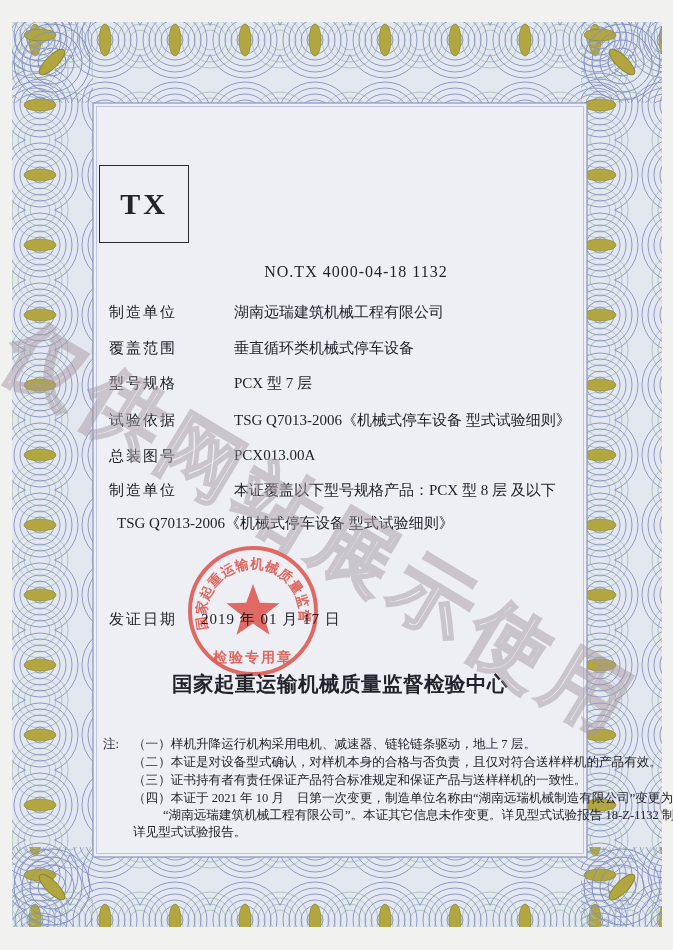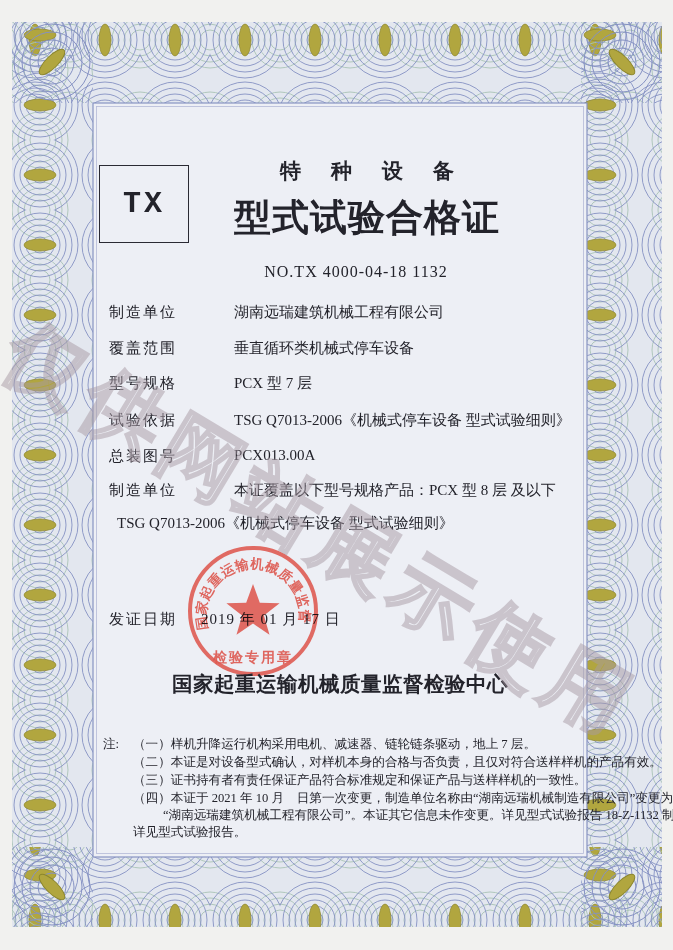--- a/index.html
+++ b/index.html
@@ -14,21 +14,21 @@
     transform:rotate(31deg);transform-origin:0 0;
     font-size:80px;font-weight:bold;letter-spacing:10px;white-space:nowrap;
     color:transparent;-webkit-text-stroke:2.5px rgba(168,154,164,0.5);
     pointer-events:none;}
 
   .content{position:absolute;left:0;top:0;width:100%;height:100%;z-index:4;color:#23232b;}
 
   .tx-box{position:absolute;left:6px;top:62px;width:88px;height:76px;
     border:1.5px solid #2a2a33;display:flex;align-items:center;justify-content:center;
     background:rgba(255,255,255,0.0);}
-  .tx-box span{font-size:30px;font-weight:bold;letter-spacing:3px;font-family:Liberation Mono, monospace;}
+  .tx-box span{font-size:30px;font-weight:bold;letter-spacing:3px;}
 
   .title-wrap{position:absolute;left:52px;top:54px;width:444px;text-align:center;}
   .title-sub{font-size:21px;font-weight:bold;letter-spacing:30px;padding-left:30px;}
   .title-main{margin-top:8px;font-size:37px;font-weight:bold;letter-spacing:1px;}
 
   .cert-no{position:absolute;left:0;top:160px;width:100%;text-align:center;
     font-size:16px;letter-spacing:1px;padding-left:16px;}
 
   .row{position:absolute;left:0;width:100%;font-size:15px;}
   .row .lbl{position:absolute;left:16px;letter-spacing:2px;font-family:Liberation Mono, monospace;}
@@ -145,24 +145,20 @@
   </svg>
 
   <div class="watermark">仅供网站展示使用</div>
 
   <div class="inner">
     <div class="content">
 
       <div class="tx-box">
         <span>TX</span>
       </div>
-      <div class="title-wrap">
-        <div class="title-sub">特种设备</div>
-        <div class="title-main">型式试验合格证</div>
-      </div>
       <div class="cert-no">NO.TX 4000-04-18 1132</div>
 
       <div class="row" style="top:200px">
         <span class="lbl">制造单位</span>
         <span class="val">湖南远瑞建筑机械工程有限公司</span>
       </div>
       <div class="row" style="top:236px">
         <span class="lbl">覆盖范围</span>
         <span class="val">垂直循环类机械式停车设备</span>
       </div>

